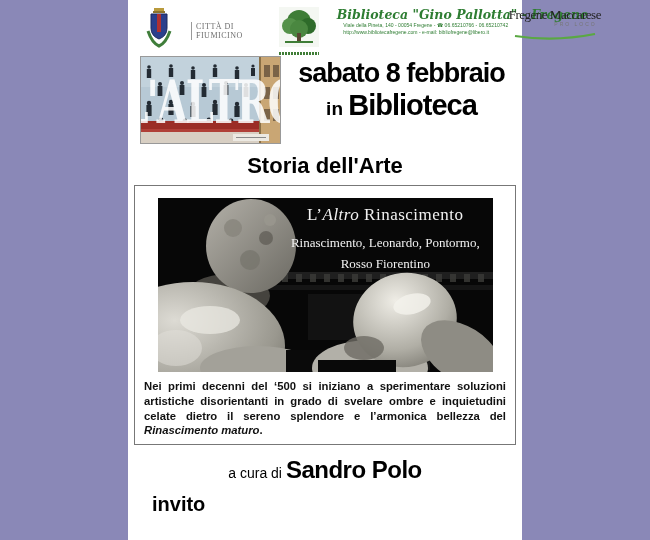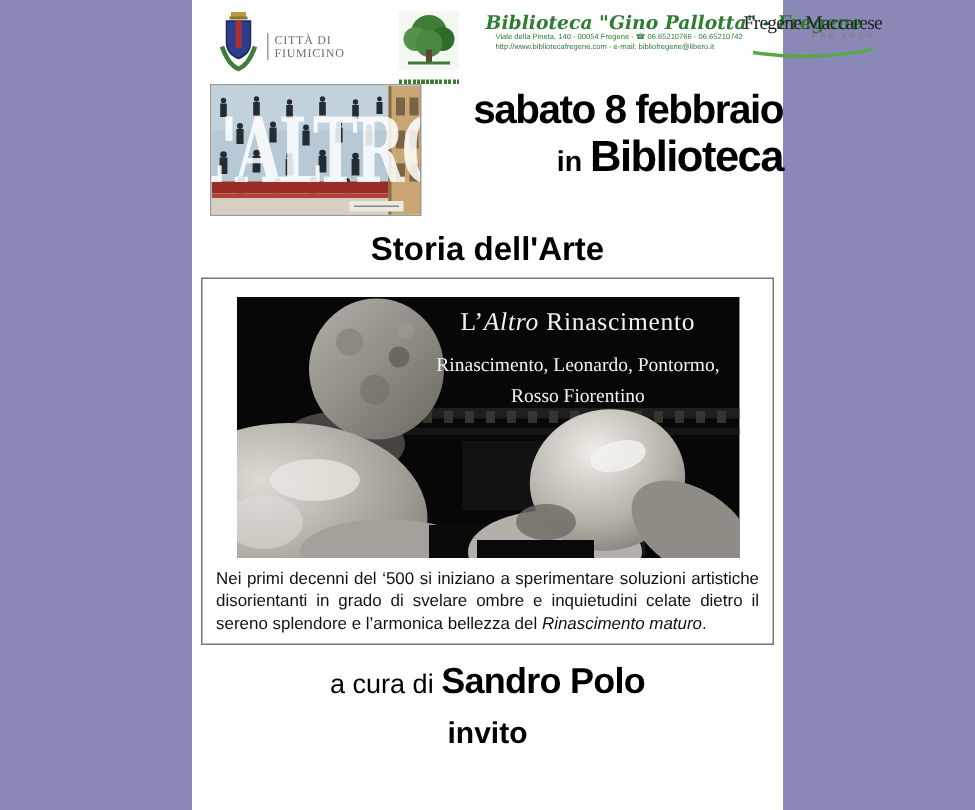--- a/index.html
+++ b/index.html
@@ -2,64 +2,64 @@
 <html><head>
 <meta charset="utf-8">
 <style>
   * { margin:0; padding:0; box-sizing:border-box; }
   html,body { width:650px; height:540px; overflow:hidden; }
   body { background:#8a88b7; font-family:"Liberation Sans", sans-serif; position:relative; }
   .poster { position:absolute; left:128px; top:0; width:394px; height:540px; background:#ffffff; }
 
   
   .hdr { display:flex; align-items:flex-start; padding:7px 10px 0 16px; height:52px; gap:8px; }
-  .crest-wrap { display:flex; align-items:center; gap:4px; }
+  .crest-wrap { display:flex; align-items:center; gap:17px; }
   .comune-name { border-left:1px solid #9a9a9a; padding-left:4px; font-size:8px; line-height:9px;
                  letter-spacing:.5px; color:#6d6d6d; font-family:"Liberation Serif", serif; margin-top:6px;}
   .tree-box { margin-left:28px; width:40px; }
   .tree-sub { height:3px; margin-top:1px;
     background:repeating-linear-gradient(90deg,#3f7d36 0 2px,#fff 2px 3px); }
   .bib { margin-left:10px; width:158px; text-align:center; color:#2e7d32; }
   .bib-title { font-family:"DejaVu Serif", serif; font-style:italic; font-weight:bold; font-size:12.5px; white-space:nowrap; }
   .bib-small { font-size:5.5px; line-height:7px; color:#2e7d32; white-space:nowrap; transform:scale(.92); }
   .proloco { margin-left:6px; width:88px; text-align:right; }
   .proloco-title { font-family:"Liberation Serif", serif; font-size:13px; color:#222; white-space:nowrap; letter-spacing:-0.5px;}
   .proloco-sub { font-size:5px; letter-spacing:2px; color:#777; margin-top:-2px; }
 
   
   .title-row { display:flex; margin-top:4px; }
   .golconda { position:relative; margin-left:12px; width:141px; height:88px; overflow:hidden; flex:none; border:1px solid #999; }
   .golconda-overlay { position:absolute; left:0; top:0; width:100%; height:100%;
      display:flex; align-items:center; justify-content:center;
      font-family:"DejaVu Serif", serif; font-weight:bold; font-size:40px;
      color:rgba(255,255,255,.85); letter-spacing:-2px; transform:scaleY(1.5); }
-  .title-block { flex:1; text-align:right; color:#000; padding-top:2px; }
+  .title-block { flex:1; text-align:center; color:#000; padding-top:2px; }
   .t-date { font-size:27px; font-weight:bold; letter-spacing:-1px; line-height:30px; }
   .t-time { font-size:25px; font-weight:bold; line-height:27px; }
   .t-place { line-height:34px; }
   .t-place .prefix { font-size:19px; font-weight:bold; }
   .t-place .place { font-size:29px; font-weight:bold; letter-spacing:-1px; }
 
   .series { text-align:center; font-size:22px; font-weight:bold; margin-top:9px; letter-spacing:0; }
 
   
   .frame { margin:6px auto 0 auto; width:382px; border:1px solid #777; padding-top:12px; }
   .statue { position:relative; width:335px; height:174px; margin:0 auto; background:#737373; }
   .statue-caption { position:absolute; left:38%; top:7px; width:60%; text-align:center;
       color:#f2f2f2; font-family:"Liberation Serif", serif; }
   .sc-title { font-size:17px; letter-spacing:.5px; }
   .sc-artists { font-size:13px; margin-top:7px; line-height:21px; }
-  .abstract { padding:7px 9px 6px 9px; font-size:11.3px; font-weight:normal; line-height:14.8px;
+  .abstract { padding:7px 9px 6px 9px; font-size:11.3px; font-weight:bold; line-height:14.8px;
       text-align:justify; color:#111; }
 
   
   .curator-line { text-align:center; margin-top:11px; }
-  .curator-prefix { font-size:18px; color:#000; }
+  .curator-prefix { font-size:14px; color:#000; }
   .curator-name { font-size:24px; font-weight:bold; letter-spacing:-0.5px; }
-  .invito { text-align:center; font-size:20px; font-weight:bold; margin-top:9px; }
+  .invito { text-align:left; font-size:20px; font-weight:bold; margin-top:9px;padding-left:24px; }
   .it { font-style:italic; }
 </style>
 </head>
 <body>
 
 <div class="poster">
 
   <div class="hdr">
     <div class="crest-wrap">
       <svg width="30" height="42" viewBox="0 0 30 42">

